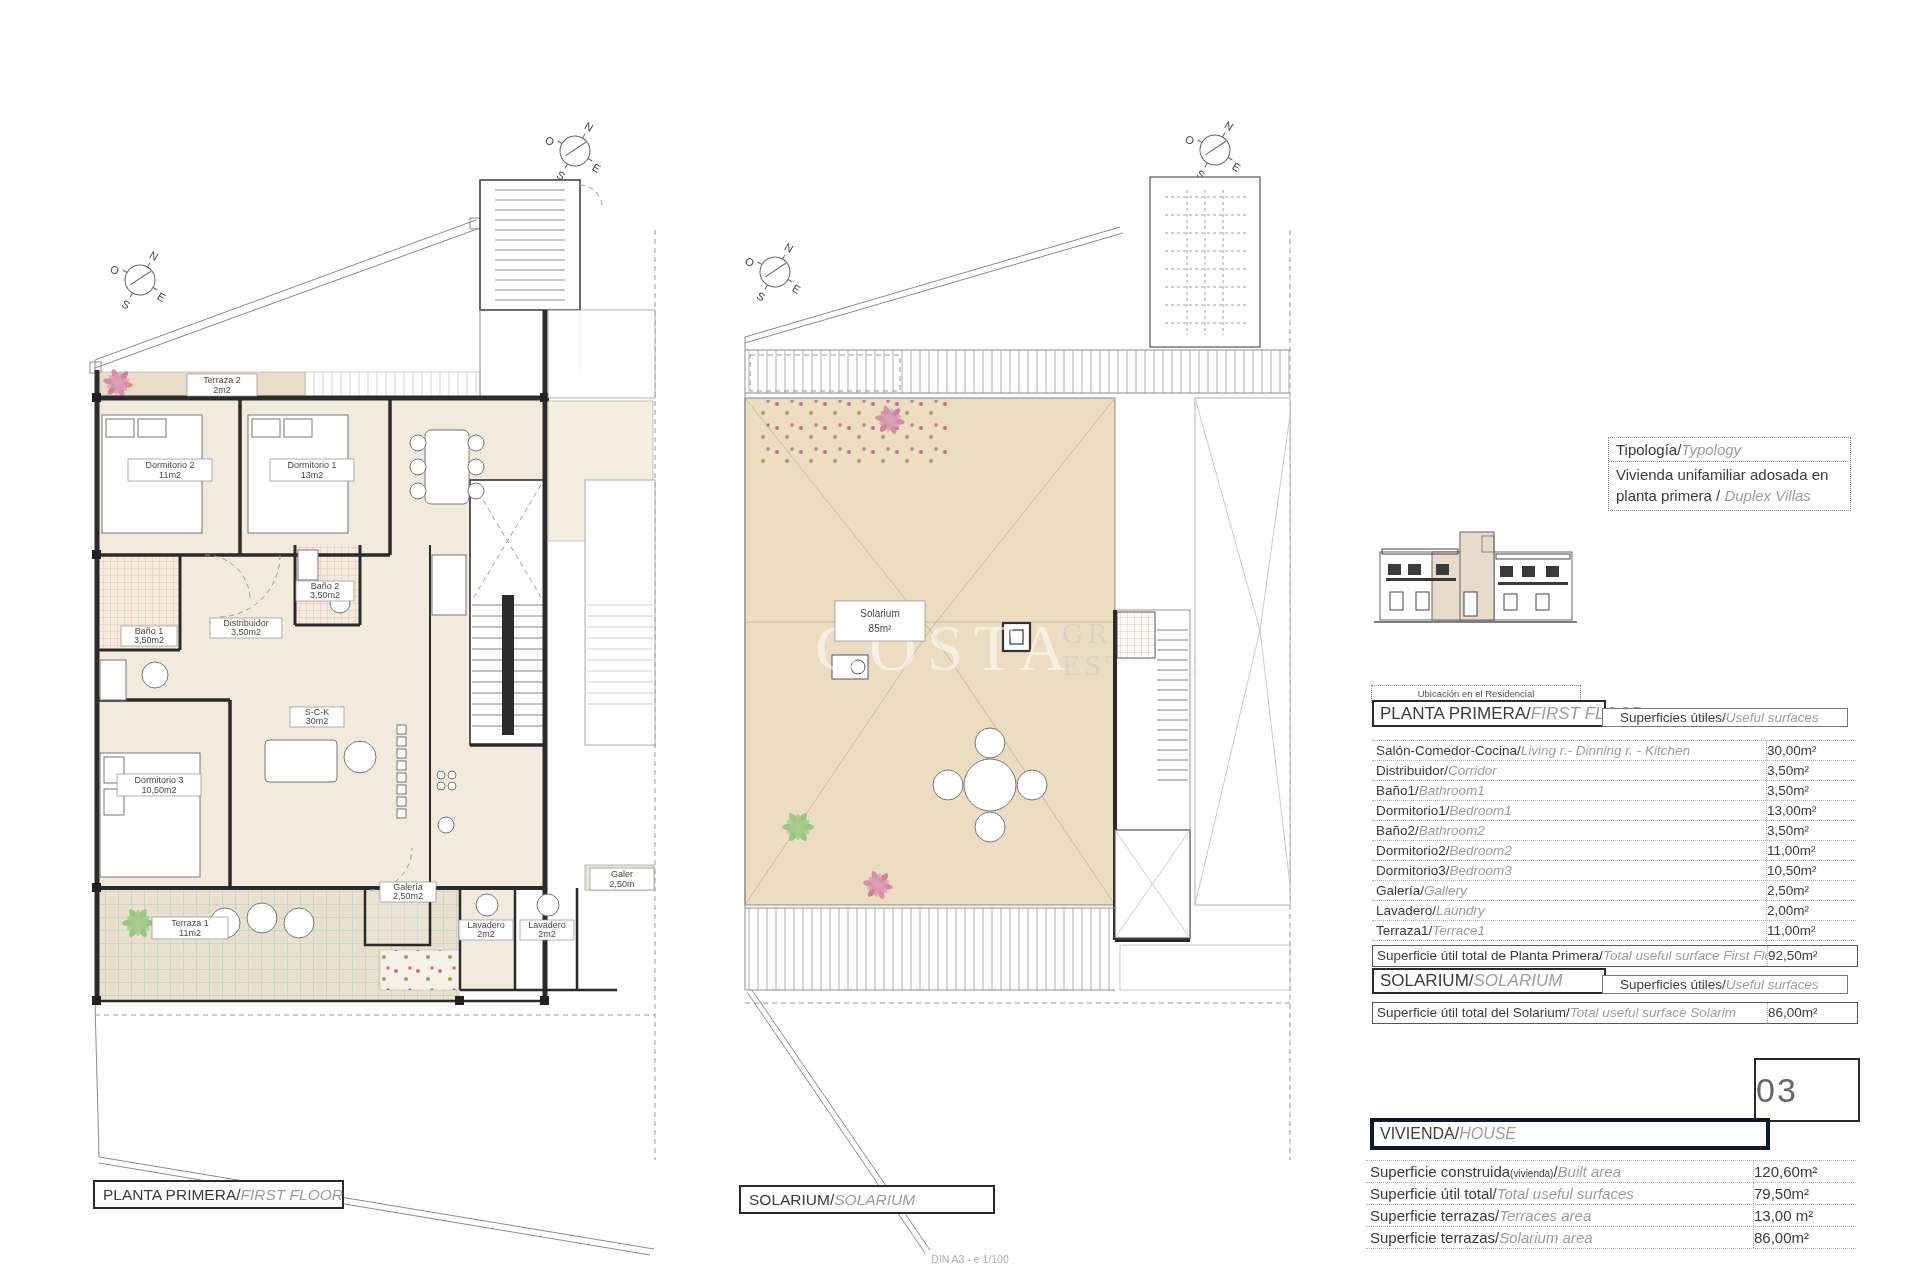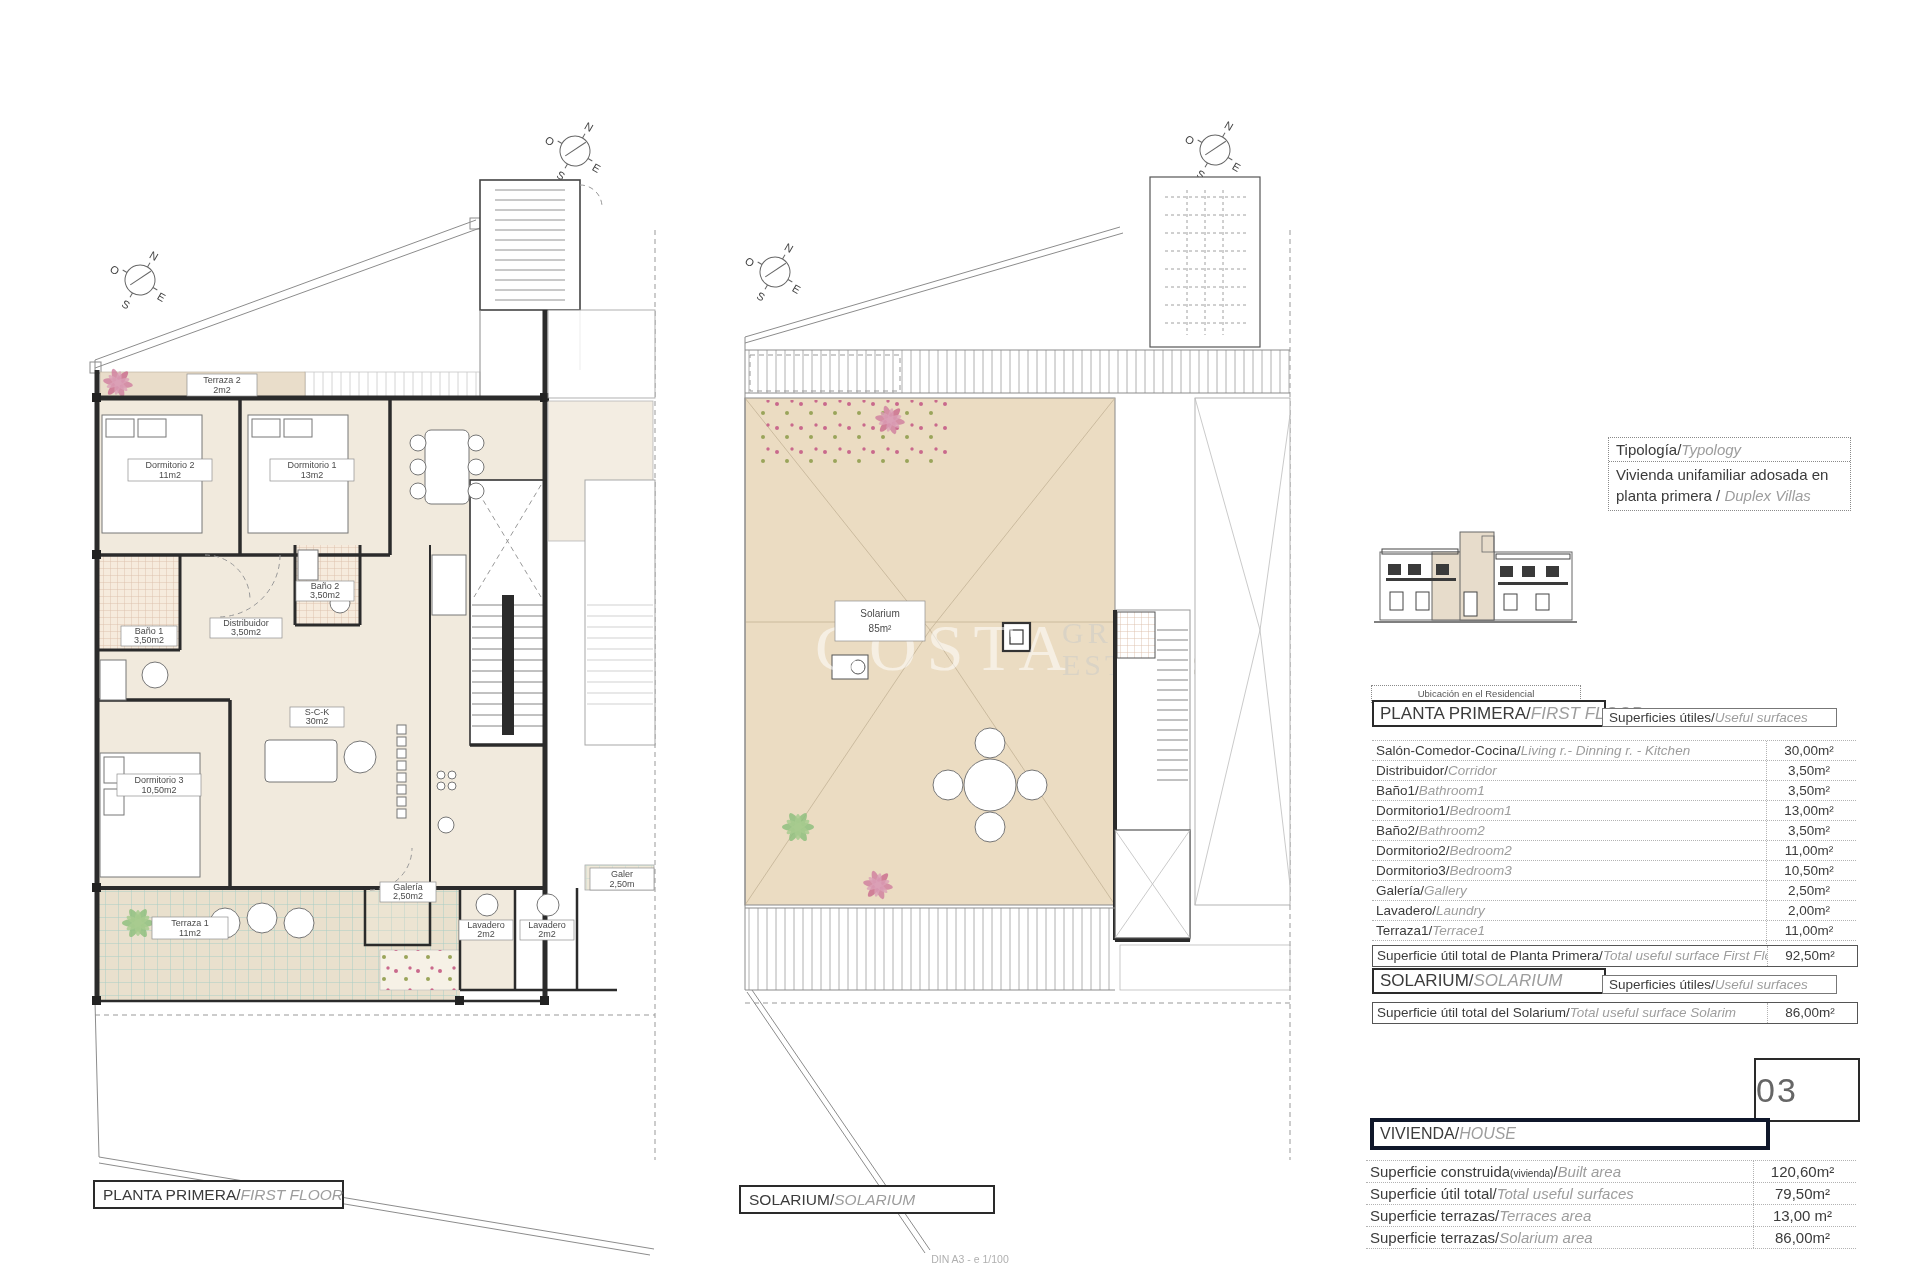--- a/index.html
+++ b/index.html
@@ -24,26 +24,26 @@
   .typo{left:1608px;top:437px;width:241px;font-size:15px;line-height:21px;background:#fff;}
   .typo .trow1{padding:1px 7px;border-bottom:1px dotted #8a8a8a;}
   .typo .trow2{padding:2px 7px 4px 7px;}
   .counts{left:1608px;top:528px;width:241px;border:1.5px solid #4a4a4a;font-size:14.5px;background:#fff;}
   .counts .crow{display:flex;height:23px;line-height:23px;}
   .counts .crow + .crow{border-top:1px solid #4a4a4a;}
   .counts .clabel{flex:1;padding-left:6px;}
   .counts .cval{width:34px;text-align:center;border-left:1px dotted #999;color:#3b3b3b;}
   .locbox{left:1371px;top:645px;width:208px;height:16px;border:1px dotted #8a8a8a;font-size:9.5px;color:#555;text-align:center;line-height:16px;margin-top:40px;}
   .secheader{border:2px solid #2a2a2a;font-size:17px;line-height:23px;padding-left:6px;background:#fff;white-space:nowrap;}
-  .surfbox{border:1px solid #777;font-size:13.5px;padding-left:6px;background:#fff;white-space:nowrap;}
+  .surfbox{border:1px solid #777;font-size:13.5px;padding-left:17px;background:#fff;white-space:nowrap;}
   .dtable{font-size:13.5px;}
   .trow{display:flex;height:19px;line-height:19px;border-bottom:1px dotted #b3b3b3;}
   .trow:first-child{border-top:1px dotted #b3b3b3;}
   .tlabel{flex:1;padding-left:4px;overflow:hidden;white-space:nowrap;}
-  .tval{width:84px;text-align:center;padding-right:5px;border-left:1px dotted #b3b3b3;color:#3b3b3b;}
+  .tval{width:84px;text-align:left;padding-right:5px;border-left:1px dotted #b3b3b3;color:#3b3b3b;}
   .totrow{display:flex;height:20px;line-height:20px;border:1px solid #555;background:#fff;font-size:13.5px;}
   .unitbox{left:1754px;top:1058px;width:102px;height:60px;border:2px solid #2a2a2a;font-size:34px;color:#666;text-align:left;line-height:60px;letter-spacing:2px;background:#fff;}
   .housebar{left:1370px;top:1118px;width:386px;height:24px;border:4px solid #0f172a;font-size:16px;line-height:24px;padding-left:6px;background:#fff;}
   .htable{left:1366px;top:1160px;width:490px;font-size:15px;}
   .htable .trow{height:21px;line-height:21px;}
   .htable .tval{width:97px;font-size:15px;}
   .htable .small{font-size:10px;color:#3b3b3b;}
   .caption{border:2px solid #2a2a2a;font-size:15.5px;line-height:25px;padding-left:8px;background:#fff;white-space:nowrap;}
   .scalenote{left:890px;top:1253px;width:160px;text-align:center;font-size:10.5px;color:#b0b0b0;}
   .wmark-big{font-size:66px;letter-spacing:10px;fill:#ffffff;opacity:.55;font-family:"Liberation Serif",serif;}

